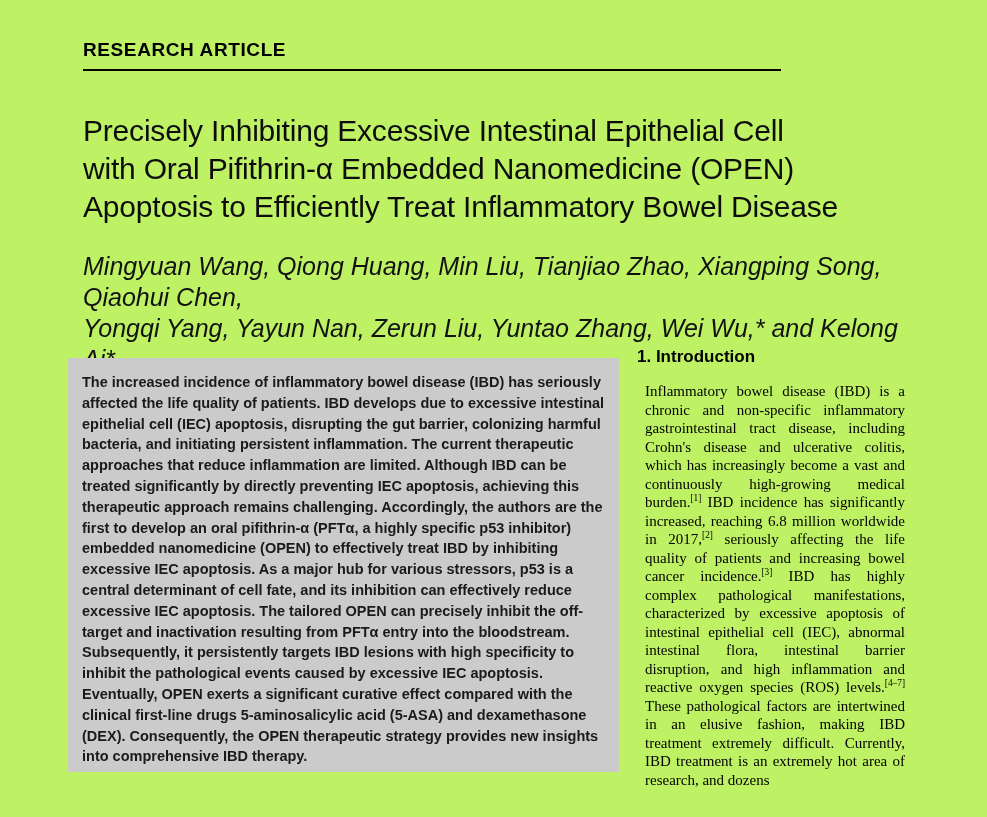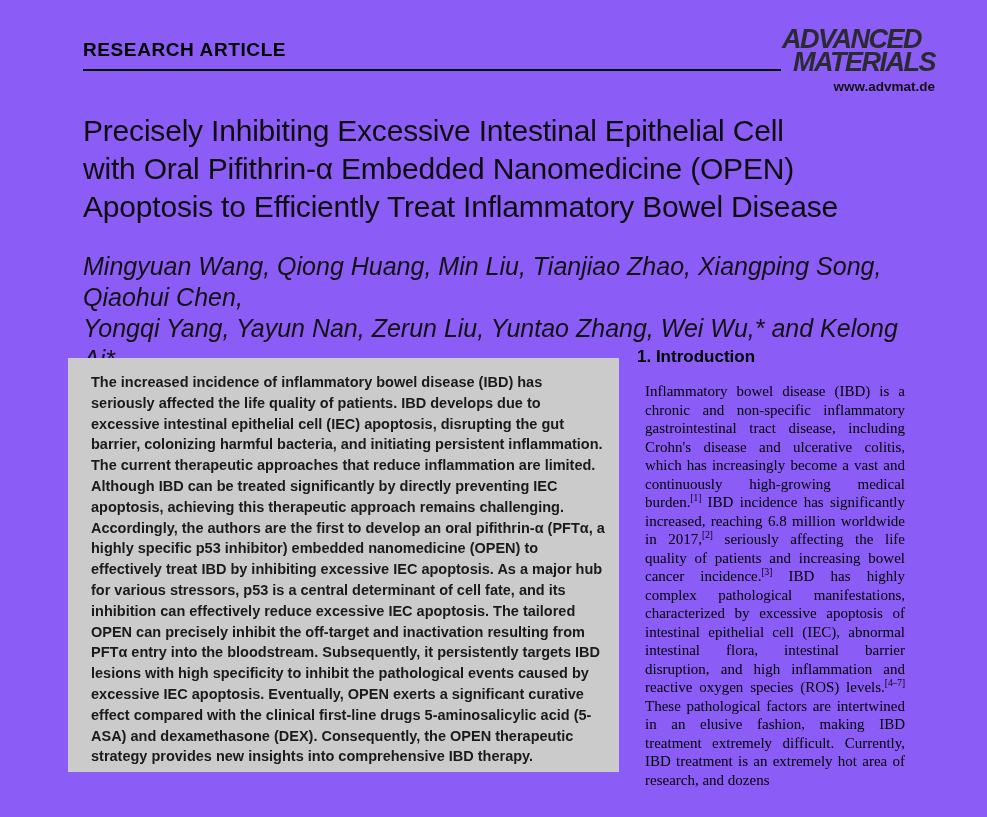--- a/index.html
+++ b/index.html
@@ -1,21 +1,21 @@
 <!DOCTYPE html>
 <html><head>
 <meta charset="utf-8">
 <style>
   * { box-sizing: border-box; }
   html, body { margin: 0; padding: 0; background: #ffffff; }
   .page {
     position: relative;
     width: 987px;
     height: 817px;
-    background: #8b5cf6;
+    background: #bef264;
     font-family: "Liberation Sans", sans-serif;
     color: #000;
     overflow: hidden;
   }
 
   
   .kicker {
     position: absolute;
     left: 83px; top: 39px;
     font-size: 19px;
@@ -75,21 +75,21 @@
     line-height: 31px;
     color: #121212;
   }
 
   
   .abstract-box {
     position: absolute;
     left: 68px; top: 358px;
     width: 551px; height: 414px;
     background: #cbcbcb;
-    padding: 14px 14px 12px 23px;
+    padding: 14px 14px 12px 14px;
     overflow: hidden;
   }
   .abstract-text {
     font-size: 14.5px;
     font-weight: 700;
     line-height: 20.8px;
     color: #1a1a1a;
   }
 
   
@@ -120,25 +120,20 @@
   }
 </style>
 </head>
 <body>
 
 <div class="page">
 
   <div class="kicker">RESEARCH ARTICLE</div>
   <div class="header-rule"></div>
 
-  <div class="journal-logo">
-    <div class="logo-line logo-line-1">ADVANCED</div>
-    <div class="logo-line logo-line-2">MATERIALS</div>
-    <div class="journal-website">www.advmat.de</div>
-  </div>
 
   <div class="article-title">
     <div>Precisely Inhibiting Excessive Intestinal Epithelial Cell</div>
     <div>with Oral Pifithrin-α Embedded Nanomedicine (OPEN)</div>
     <div>Apoptosis to Efficiently Treat Inflammatory Bowel Disease</div>
   </div>
 
   <div class="authors">
     <div>Mingyuan Wang, Qiong Huang, Min Liu, Tianjiao Zhao, Xiangping Song, Qiaohui Chen,</div>
     <div>Yongqi Yang, Yayun Nan, Zerun Liu, Yuntao Zhang, Wei Wu,* and Kelong Ai*</div>

